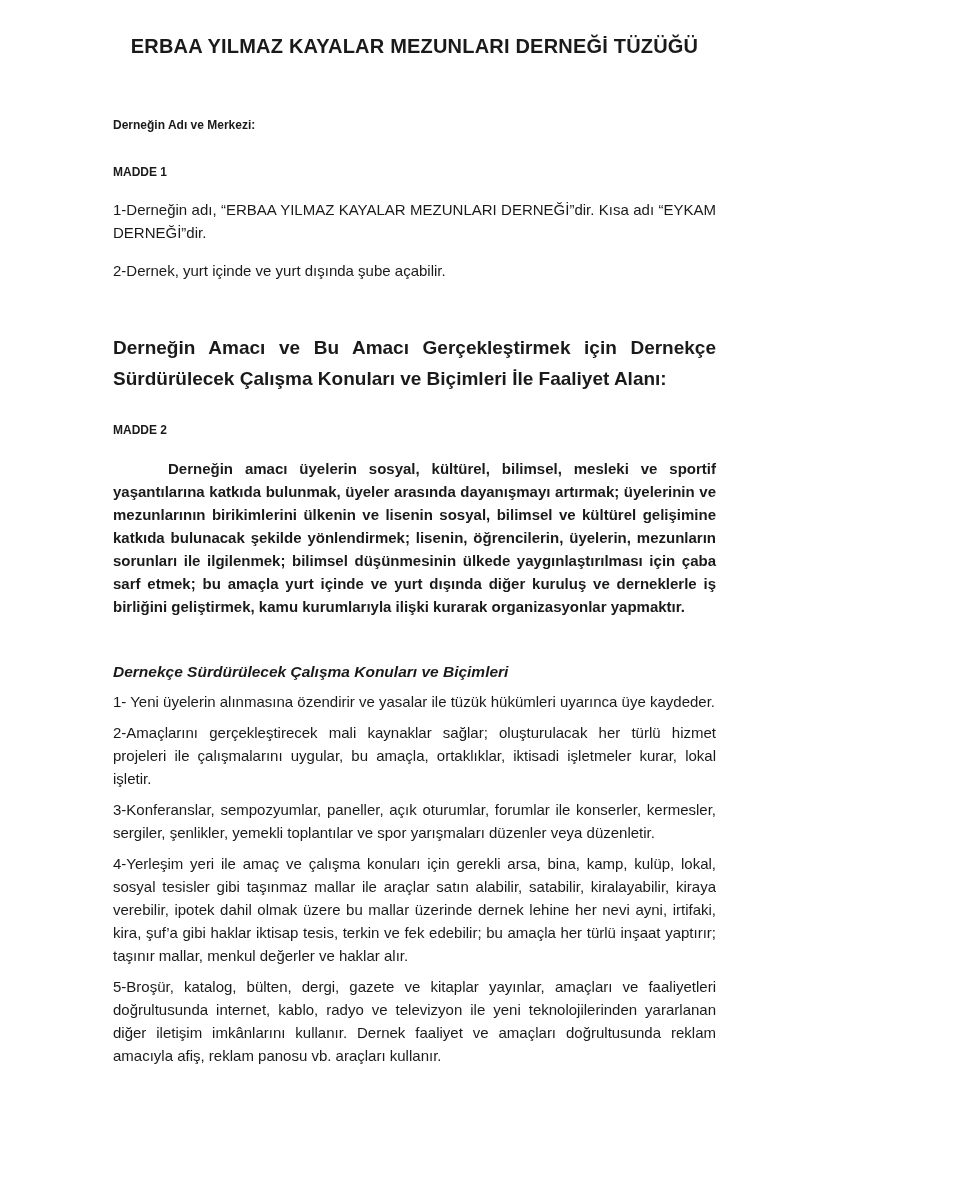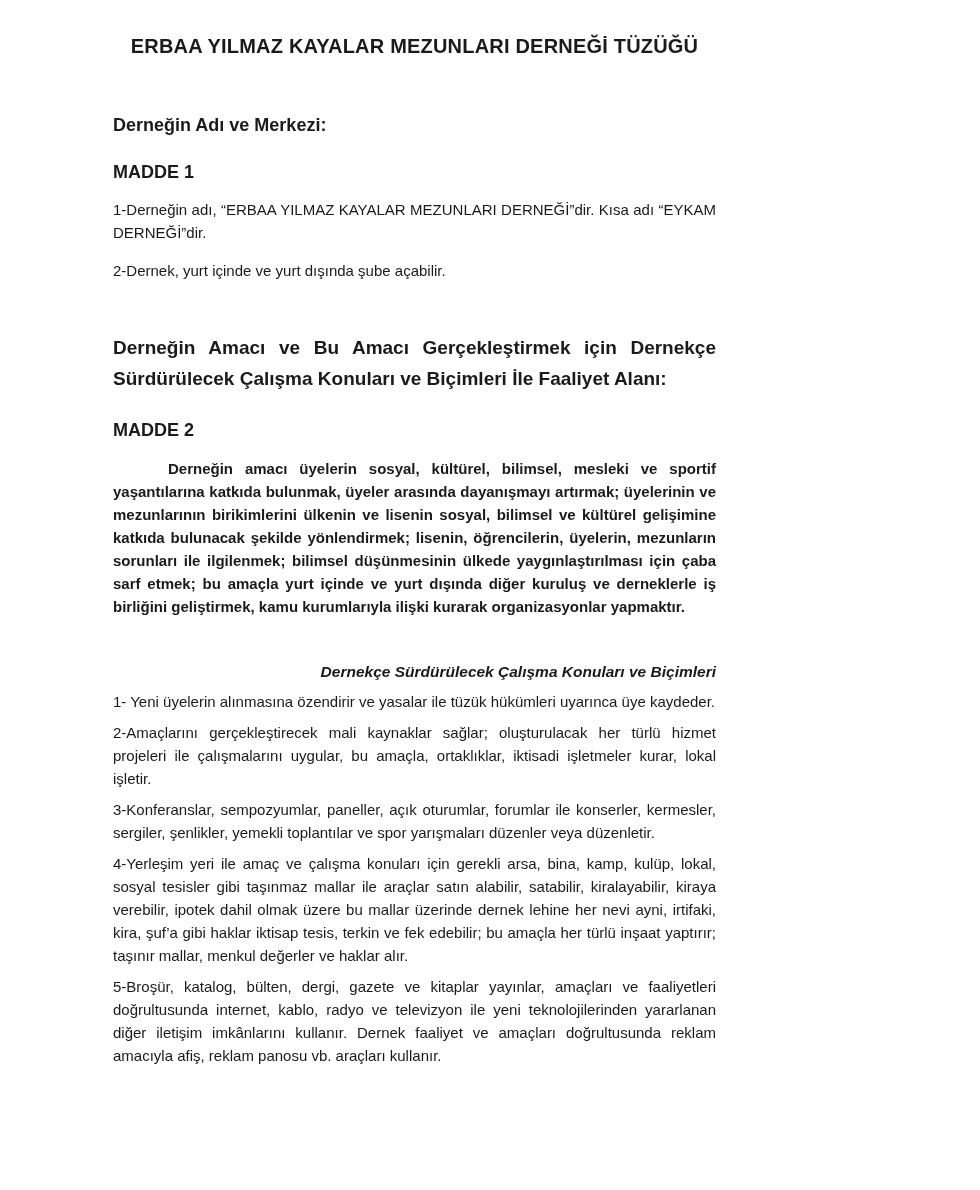--- a/index.html
+++ b/index.html
@@ -21,21 +21,21 @@
     margin: 0;
     font-size: 20px;
     line-height: 24px;
     font-weight: 700;
     text-align: center;
     letter-spacing: 0.2px;
   }
   section { margin: 0; }
   .sec-heading {
     margin: 0;
-    font-size: 18px;
+    font-size: 12px;
     line-height: 22px;
     font-weight: 700;
   }
   .sec-heading.first {
     margin-top: 56px;
   }
   .sec-heading.madde {
     margin-top: 25px;
   }
   .sec-heading.big {
@@ -55,21 +55,20 @@
     text-indent: 55px;
     margin-top: 16px;
     font-weight: bold;
   }
   .italic-heading {
     margin: 44px 0 0 0;
     font-size: 15.5px;
     line-height: 20px;
     font-weight: 700;
     font-style: italic;
-    text-align: right;
   }
   .item {
     margin-top: 8px;
   }
 </style>
 </head>
 <body>
 
 <div class="page">
 

